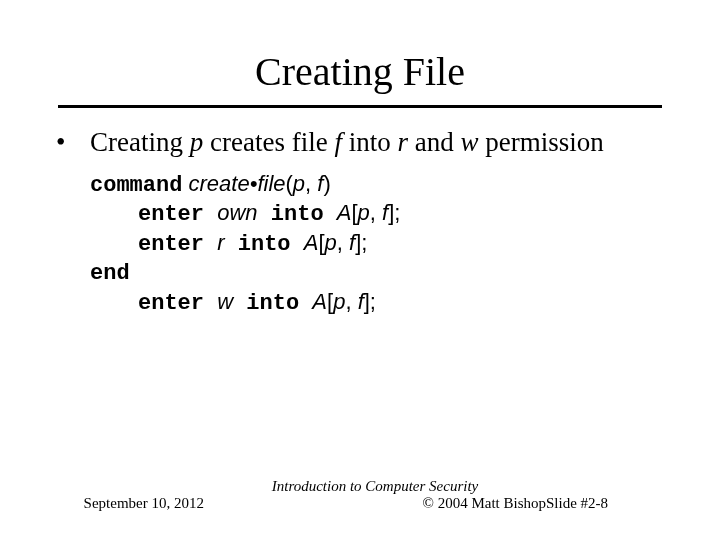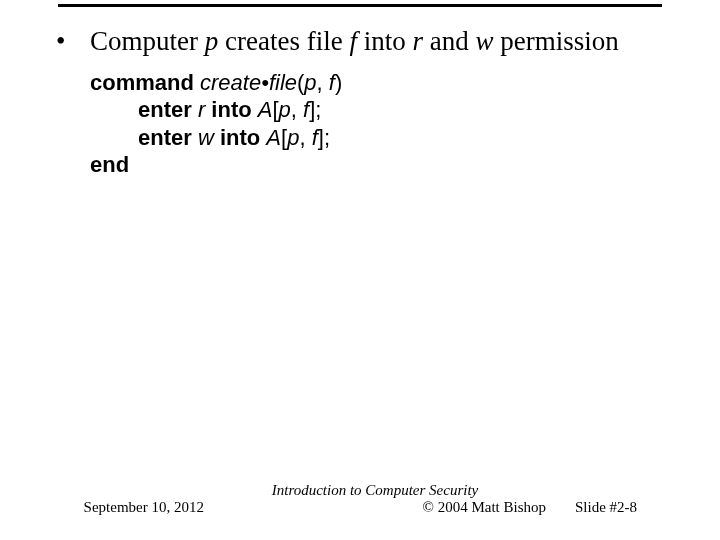--- a/index.html
+++ b/index.html
@@ -49,21 +49,21 @@
   .txt .it { font-style: italic; }
   .code-block {
     font-family: Arial, Helvetica, sans-serif;
     font-size: 22px;
     line-height: 1.25;
     margin-top: 10px;
     padding-left: 36px;
   }
   .code-block .line { white-space: nowrap; }
   .code-block .indent { padding-left: 48px; display: inline-block; }
-  .code-block .b { font-weight: bold; }
+  .code-block .b { font-weight: bold; font-family: Liberation Mono, monospace; }
   .code-block .i { font-style: italic; }
   .footer {
     position: absolute;
     left: 0;
     bottom: 28px;
     width: 720px;
     box-sizing: border-box;
     padding: 0 54px 0 54px;
     display: flex;
     justify-content: space-between;
@@ -74,53 +74,57 @@
     text-align: center;
     font-style: italic;
     flex: 1;
   }
   .footer .left {
     width: 150px;
     text-align: right;
   }
   .footer .right {
     width: 120px;
-    text-align: center;
+    text-align: left;
   }
   .footer .center .l2 { font-style: normal; text-align: right; }
 </style>
 </head>
 <body>
 
 <div class="slide">
 
+  <div class="title">Creating File</div>
 
   <hr class="rule">
 
   <div class="body">
 
     <div class="bullet-row">
       <div class="dot">•</div>
       <div class="txt">
-        <span>Computer </span><span class="it">p</span><span> creates file </span><span class="it">f</span><span> into </span><span class="it">r</span><span> and </span><span class="it">w</span><span> permission</span>
+        <span>Creating </span><span class="it">p</span><span> creates file </span><span class="it">f</span><span> into </span><span class="it">r</span><span> and </span><span class="it">w</span><span> permission</span>
       </div>
     </div>
 
     <div class="code-block">
       <div class="line">
         <span class="b">command</span><span class="i"> create•file</span><span>(</span><span class="i">p</span><span>, </span><span class="i">f</span><span>)</span>
       </div>
       <div class="line">
+        <span class="indent"><span class="b">enter </span><span class="i">own</span><span class="b"> into </span><span class="i">A</span><span>[</span><span class="i">p</span><span>, </span><span class="i">f</span><span>];</span></span>
+      </div>
+      <div class="line">
         <span class="indent"><span class="b">enter </span><span class="i">r</span><span class="b"> into </span><span class="i">A</span><span>[</span><span class="i">p</span><span>, </span><span class="i">f</span><span>];</span></span>
       </div>
       <div class="line">
-        <span class="indent"><span class="b">enter </span><span class="i">w</span><span class="b"> into </span><span class="i">A</span><span>[</span><span class="i">p</span><span>, </span><span class="i">f</span><span>];</span></span>
+        <span class="b">end</span>
       </div>
       <div class="line">
-        <span class="b">end</span>
+        <span class="indent"><span class="b">enter </span><span class="i">w</span><span class="b"> into </span><span class="i">A</span><span>[</span><span class="i">p</span><span>, </span><span class="i">f</span><span>];</span></span>
       </div>
     </div>
 
   </div>
 
   <div class="footer">
     <div class="left">September 10, 2012</div>
     <div class="center">
       <div>Introduction to Computer Security</div>
       <div class="l2">© 2004 Matt Bishop</div>

